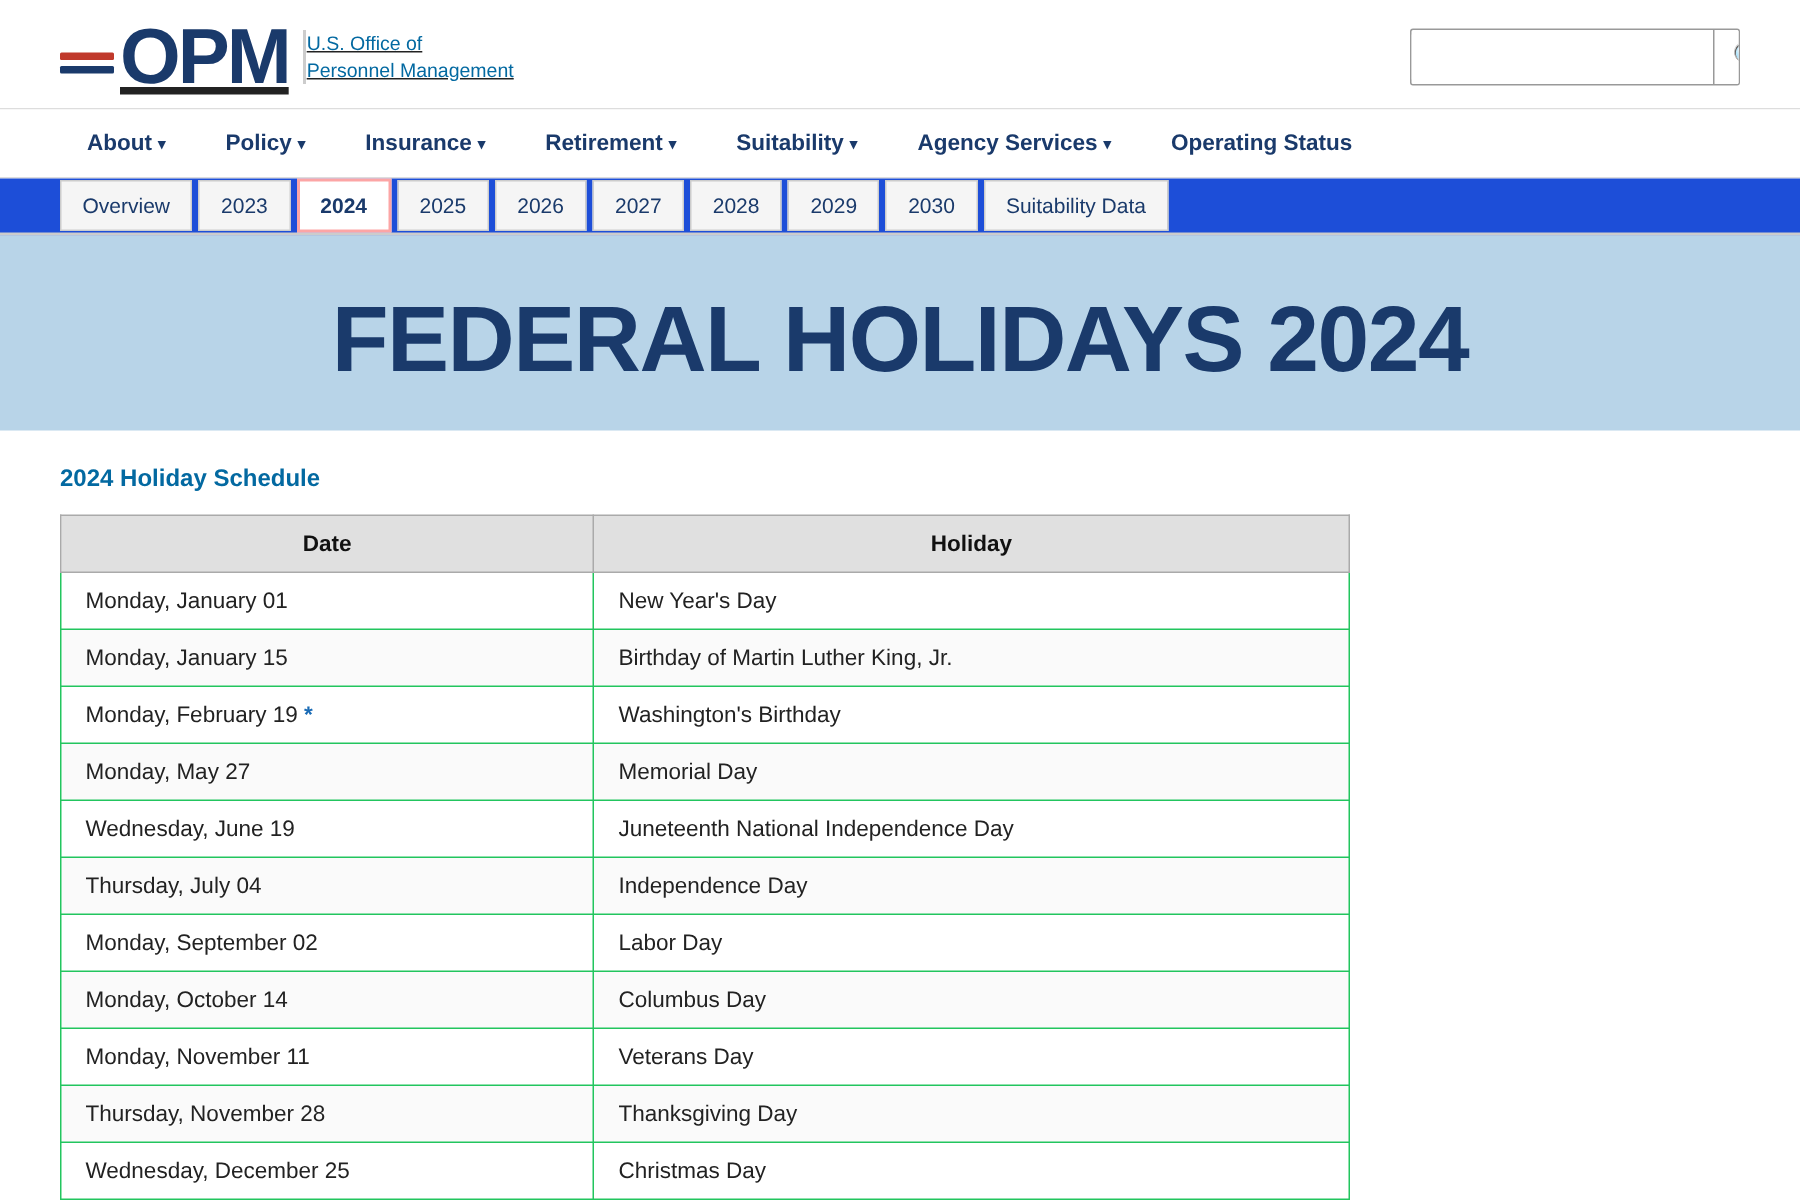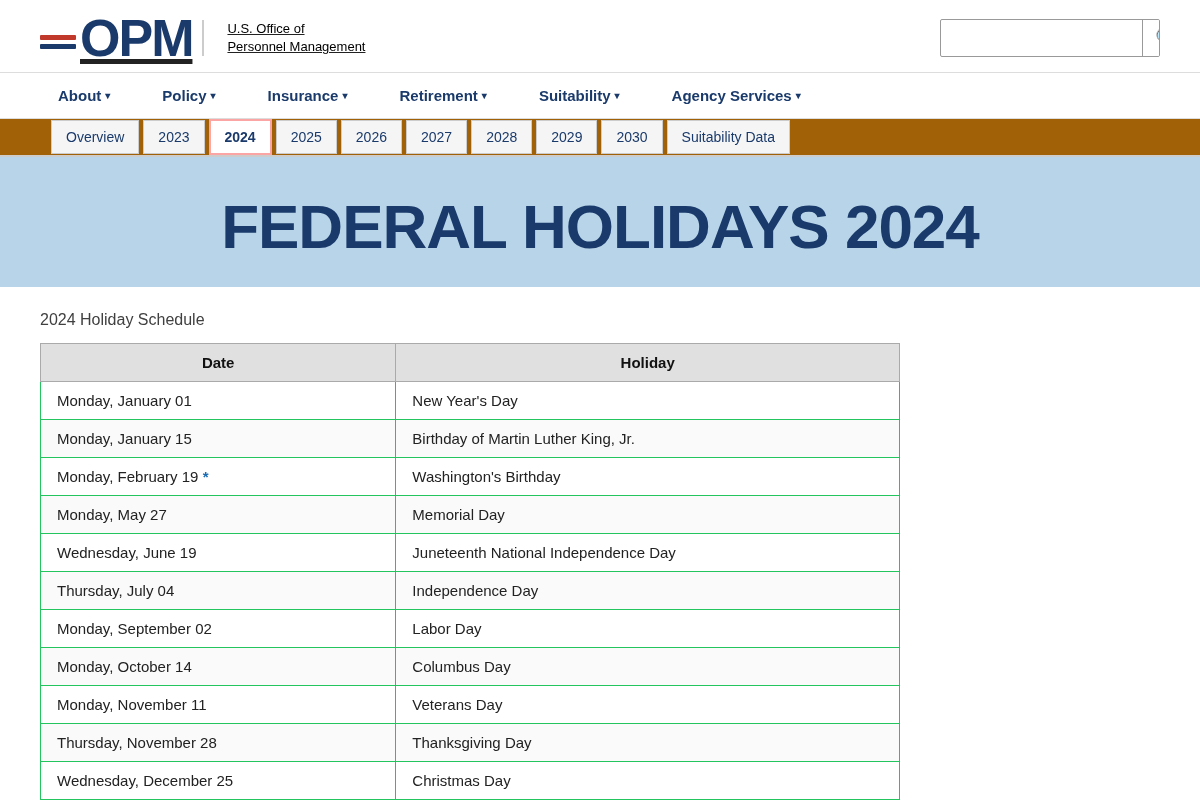--- a/index.html
+++ b/index.html
@@ -30,24 +30,24 @@
       color: #1a3a6b;
       letter-spacing: -2px;
       line-height: 1;
       position: relative;
     }
     .stripe { height: 5px; border-radius: 1px; }
     .stripe-red { background: #c0392b; width: 36px; }
     .stripe-blue { background: #1a3a6b; width: 36px; }
     .opm-tagline {
       font-size: 13px;
-      color: #000000;
+      color: #0369a1;
       line-height: 1.4;
       border-left: 2px solid #ccc;
-      padding-left: 23px;
+      padding-left: 0;
       margin-left: 4px;
     }
     .search-area {
       display: flex;
       align-items: center;
       border: 1px solid #999;
       border-radius: 2px;
       overflow: hidden;
       width: 220px;
     }
@@ -68,21 +68,21 @@
       color: #333;
     }
 
     
     .main-nav {
       background: #fff;
       border-bottom: 1px solid #ddd;
       padding: 0 40px;
       display: flex;
       align-items: center;
-      gap: 16px;
+      gap: 4px;
     }
     .nav-item {
       padding: 14px 18px;
       font-size: 15px;
       font-weight: 600;
       color: #1a3a6b;
       cursor: pointer;
       display: flex;
       align-items: center;
       gap: 4px;
@@ -94,22 +94,22 @@
       padding: 14px 18px;
       font-size: 15px;
       font-weight: 600;
       color: #1a3a6b;
       cursor: pointer;
       white-space: nowrap;
     }
 
     
     .sub-nav {
-      background: #a16207;
-      padding: 0 51px;
+      background: #1d4ed8;
+      padding: 0 40px;
       display: flex;
       align-items: center;
       gap: 4px;
       border-bottom: 2px solid #ccc;
     }
     .tab {
       padding: 8px 14px;
       font-size: 14px;
       color: #1a3a6b;
       cursor: pointer;
@@ -139,22 +139,22 @@
       line-height: 1.1;
     }
 
     
     .content {
       padding: 24px 40px 40px 40px;
       max-width: 1100px;
     }
     .schedule-title {
       font-size: 16px;
-      font-weight: 400;
-      color: #404040;
+      font-weight: 700;
+      color: #0369a1;
       margin-bottom: 14px;
     }
 
     
     .holiday-table {
       width: 860px;
       border-collapse: collapse;
       border: 1px solid #aaa;
       font-size: 15px;
     }
@@ -223,20 +223,23 @@
     <span class="chevron">▾</span>
   </a>
   <a class="nav-item">
     <span>Suitability</span>
     <span class="chevron">▾</span>
   </a>
   <a class="nav-item">
     <span>Agency Services</span>
     <span class="chevron">▾</span>
   </a>
+  <a class="nav-item-plain">
+    <span>Operating Status</span>
+  </a>
 </nav>
 
 <div class="sub-nav">
   <a class="tab">Overview</a>
   <a class="tab">2023</a>
   <a class="tab active">2024</a>
   <a class="tab">2025</a>
   <a class="tab">2026</a>
   <a class="tab">2027</a>
   <a class="tab">2028</a>

